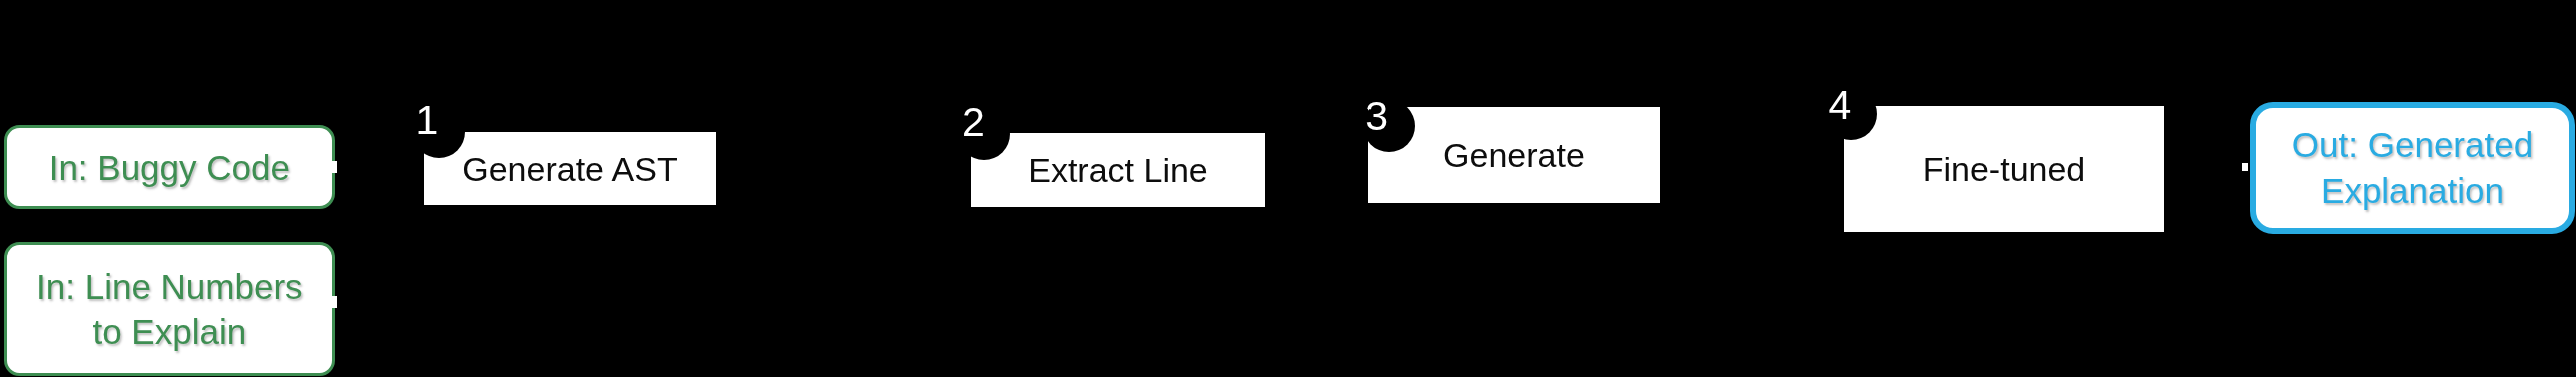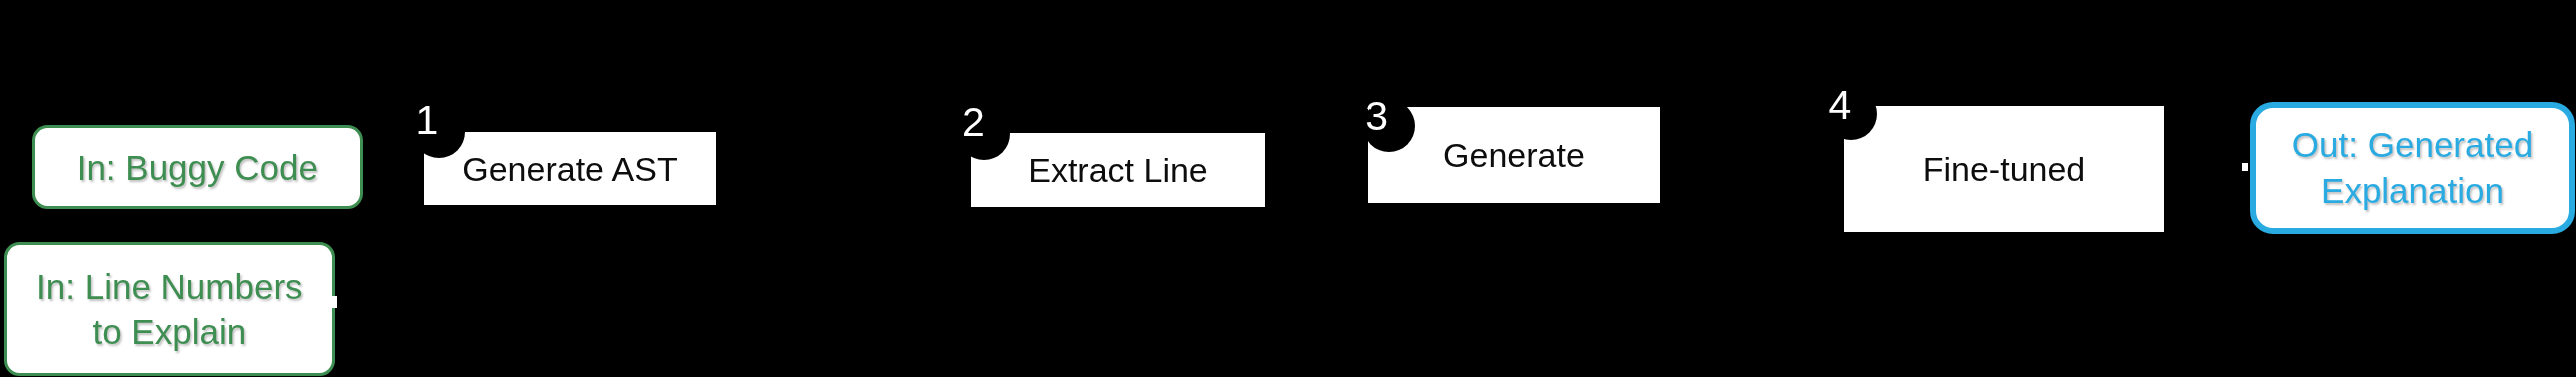--- a/index.html
+++ b/index.html
@@ -23,21 +23,21 @@
     color: var(--green, #3E8E52);
     display: flex;
     flex-direction: column;
     align-items: center;
     justify-content: center;
     text-align: center;
     font-size: 35px;
     line-height: 45px;
     text-shadow: 1.5px 2.3px 2.3px rgba(40,40,40,0.30);
   }
-  #in1 { left: 3.8px;  top: 125px; width: 331px; height: 84px; margin-left: 28px; }
+  #in1 { left: 3.8px;  top: 125px; width: 331px; height: 84px; }
   #in2 { left: 3.8px;  top: 236px; width: 331px; height: 134px; margin-top: 6px; }
 
   
   .step { position: absolute; }
   .step .box {
     position: absolute;
     left: 0; top: 0; right: 0; bottom: 0;
     background: var(--fill, #fff);
     color: var(--steptext, #0D0D0D);
     display: flex;

